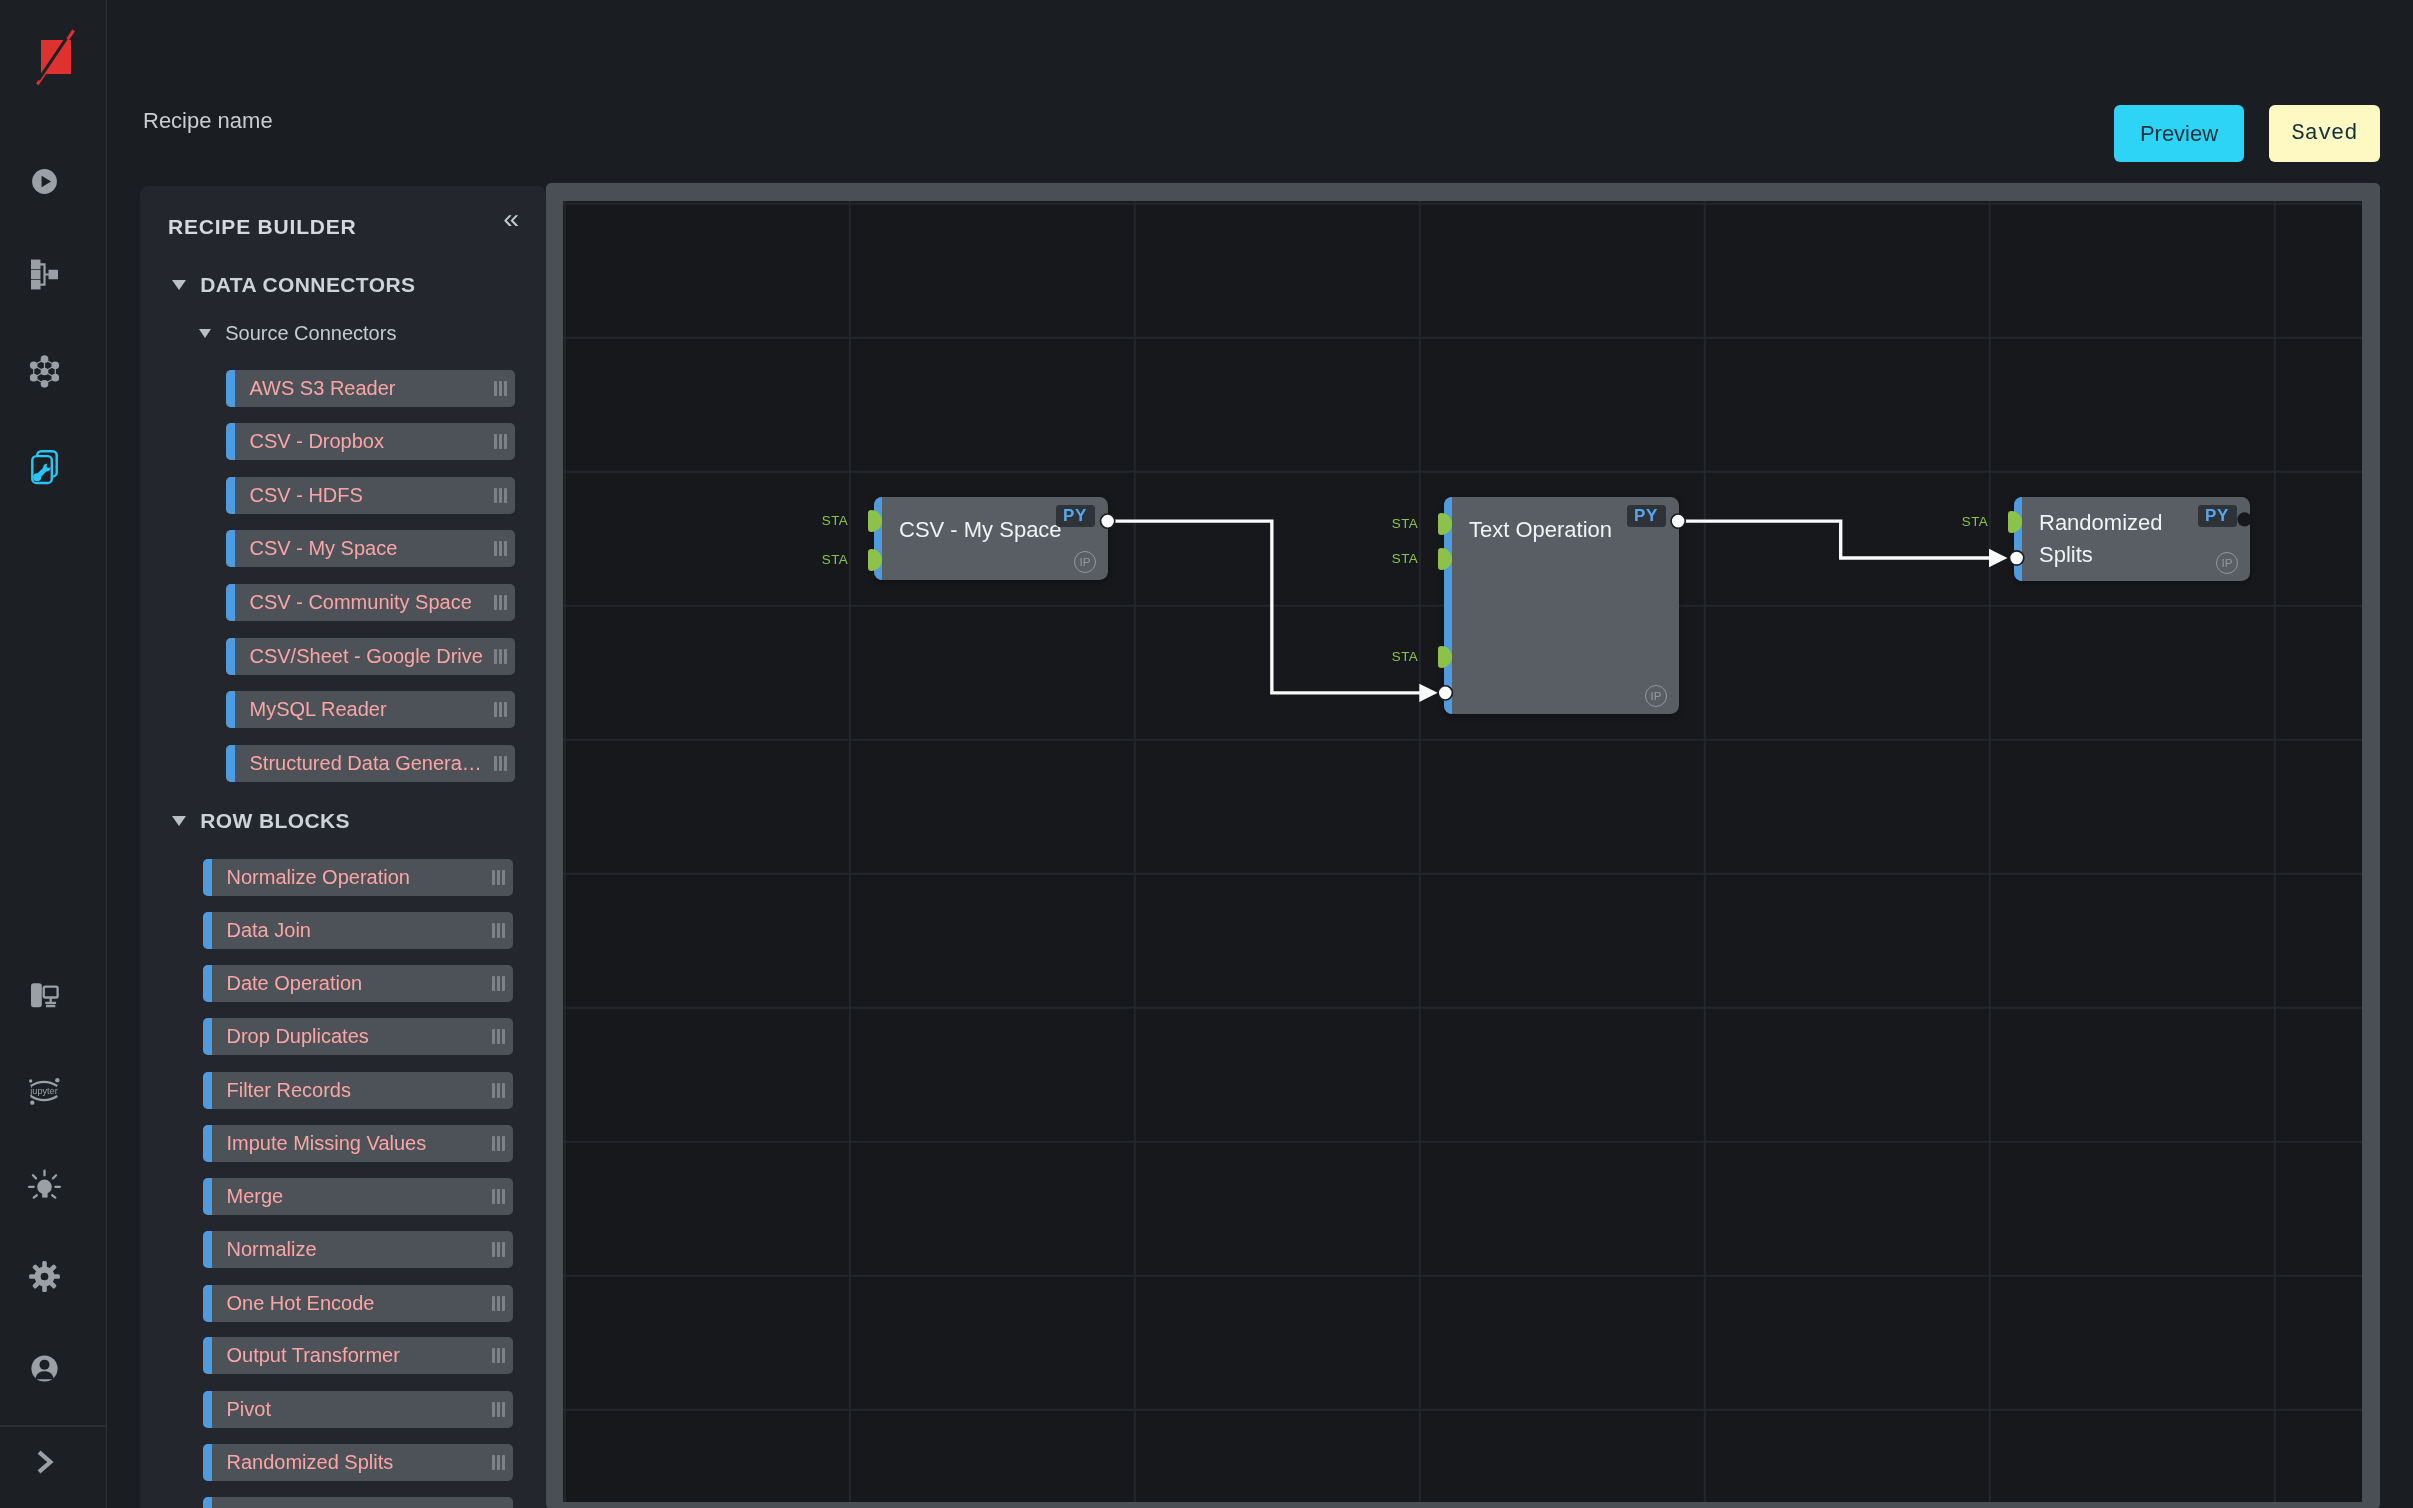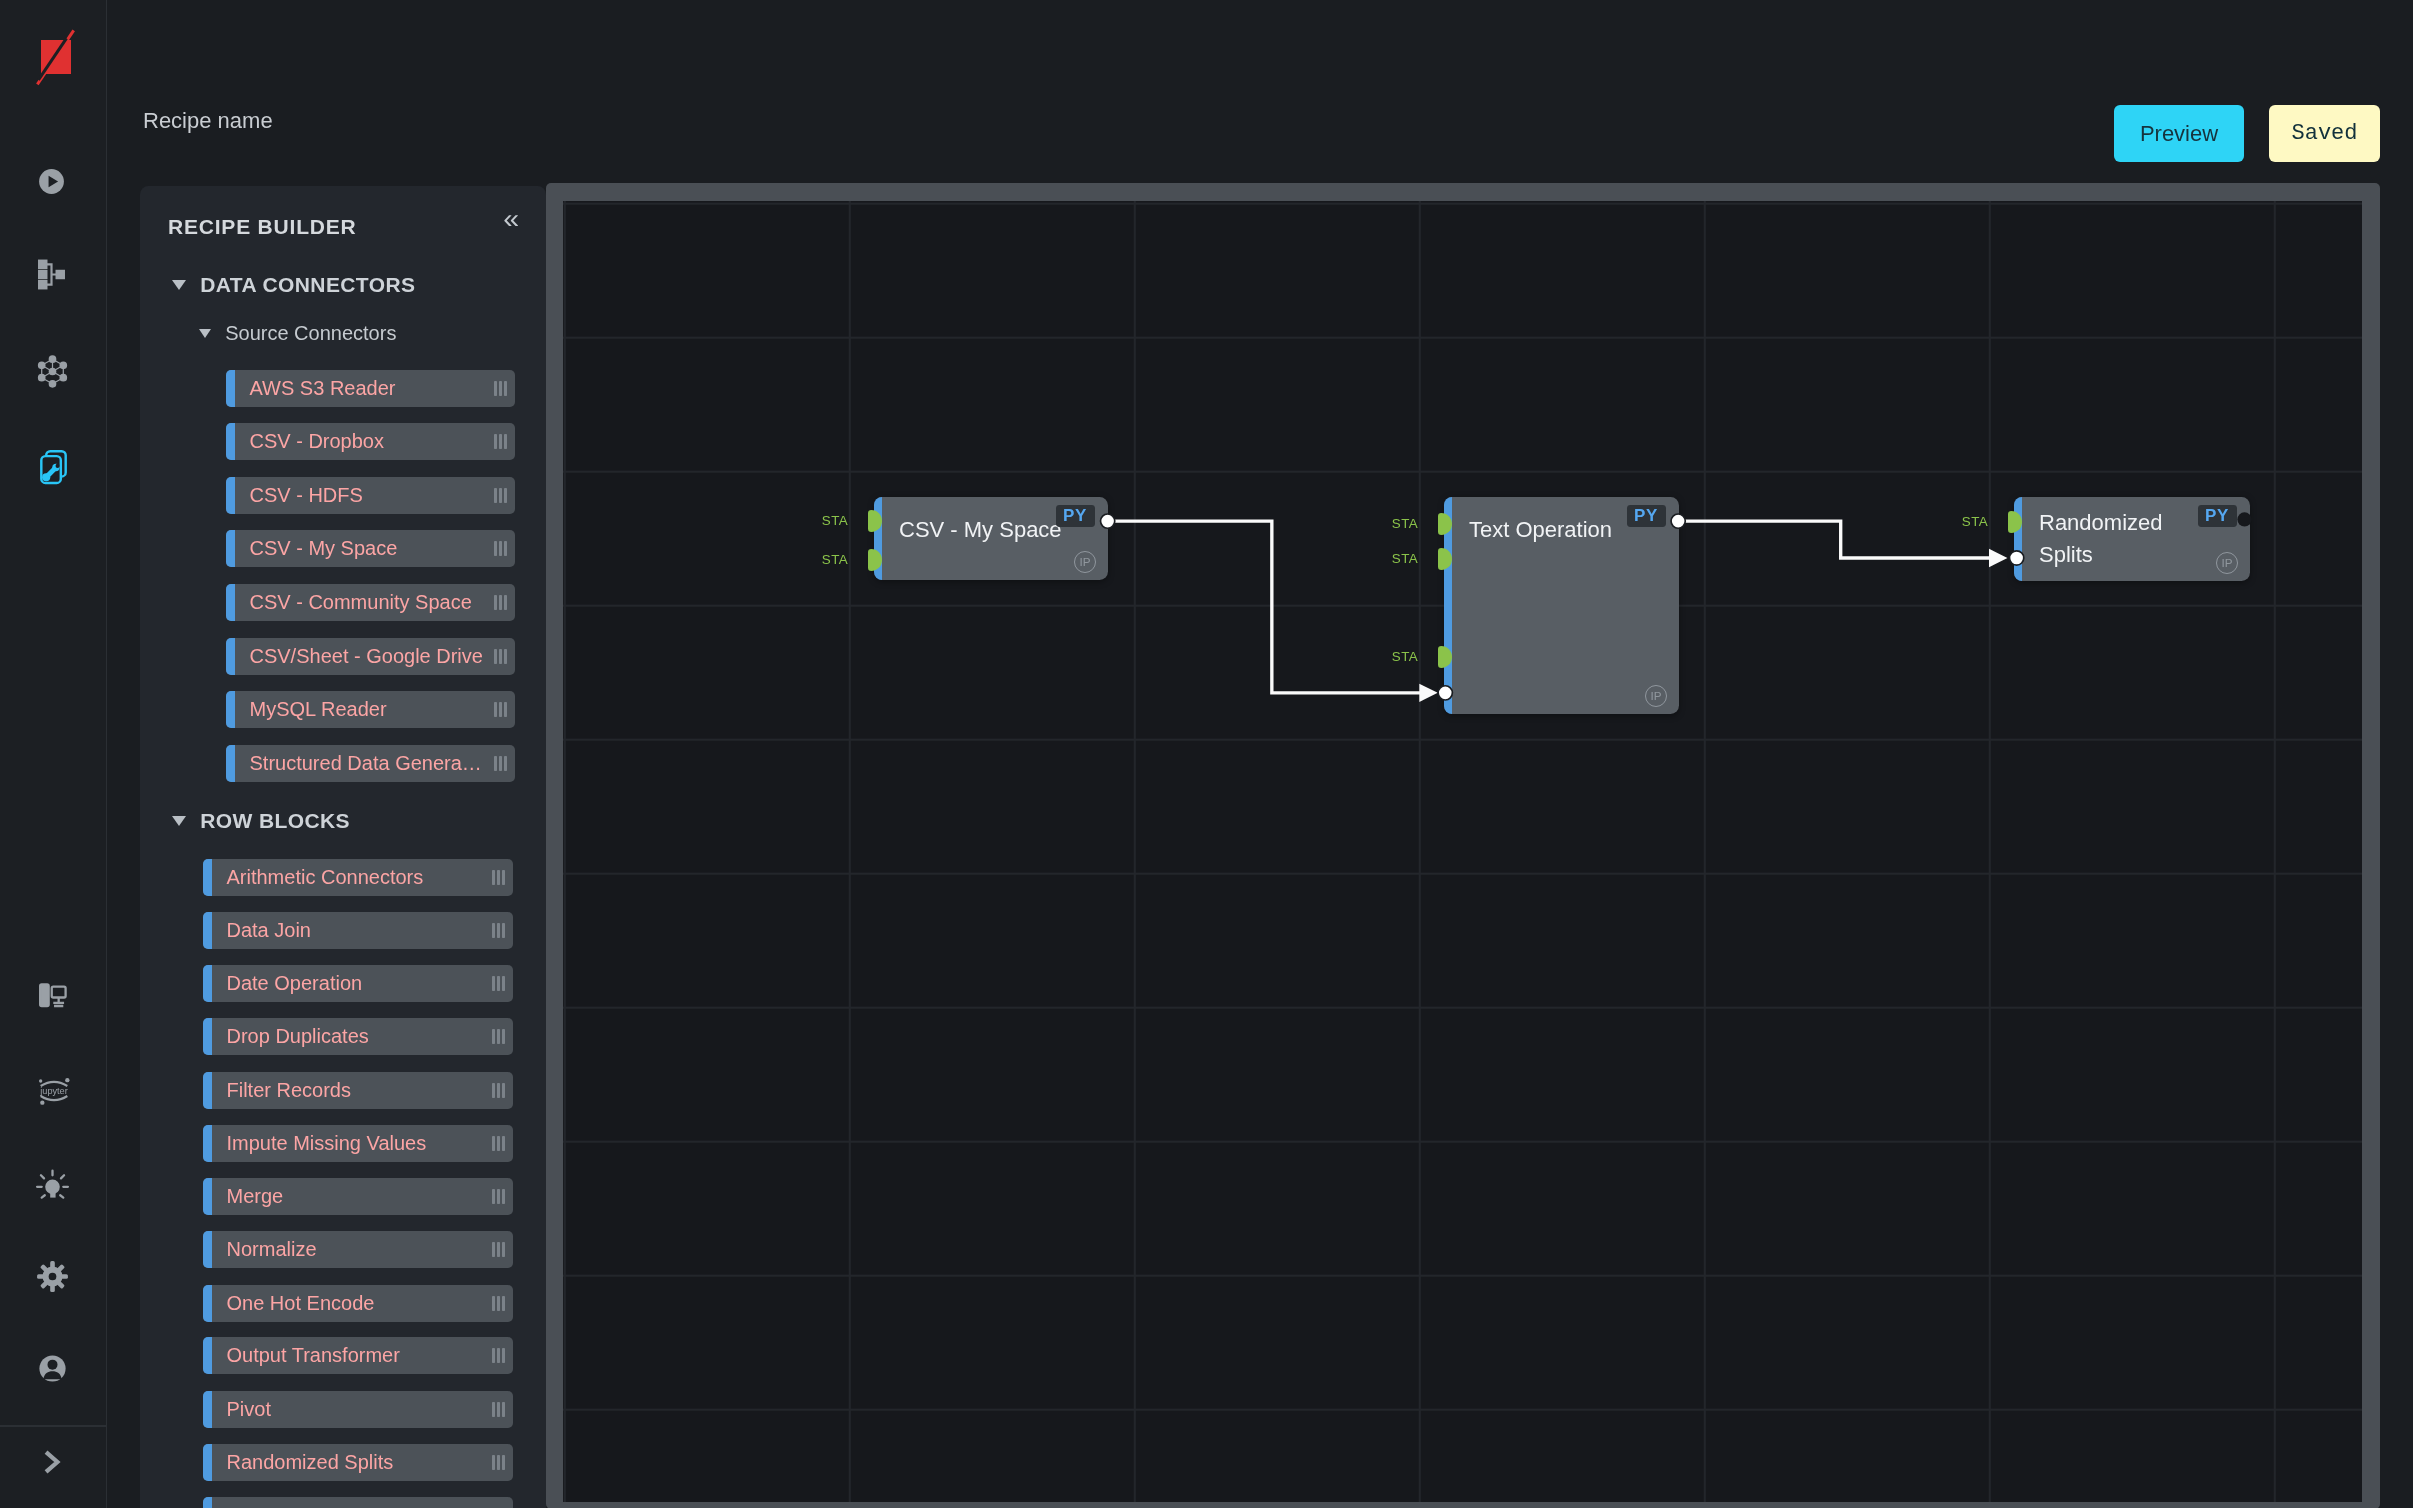--- a/index.html
+++ b/index.html
@@ -15,21 +15,21 @@
   .logo .slash{position:absolute;left:20px;top:-3.4px;width:3.4px;height:65px;background:#e03131;transform:rotate(34deg);}
   .logo .gap{position:absolute;left:17px;top:5px;width:2.5px;height:50px;background:#1c1f23;transform:rotate(34deg);}
 
   .subbar{position:absolute;left:109px;top:83px;width:2305px;height:100px;background:#1a1d21;z-index:4;}
   .recipe-name{position:absolute;left:34px;top:25px;font-size:22px;color:#c9cdd2;}
   .btn{position:absolute;top:22px;height:57px;border:none;border-radius:6px;font-size:22px;cursor:pointer;}
   .btn-preview{left:2005px;width:130px;background:#2ed4f6;color:#16333d;}
   .btn-saved{left:2160px;width:111px;background:#fef9c3;color:#12313b;font-family:Liberation Mono, monospace;}
 
   
-  .ricon{position:absolute;left:34px;width:40px;height:40px;display:flex;align-items:center;cursor:pointer;}
+  .ricon{position:absolute;left:24px;width:40px;height:40px;display:flex;align-items:center;justify-content:center;cursor:pointer;}
   .rail-sep{position:absolute;left:0;top:1425px;width:107px;height:1.7px;background:#2b2f34;}
 
   
   .panel{position:absolute;left:140px;top:186px;width:406px;height:1322px;background:#23272d;border-radius:8.4px 8.4px 0 0;overflow:hidden;z-index:3;}
   .panel-title{position:absolute;left:28px;top:28.5px;font-size:21px;font-weight:bold;letter-spacing:0.8px;color:#d5d9dd;}
   .collapse{position:absolute;right:27px;top:18.4px;font-size:28.5px;color:#c3c9cf;cursor:pointer;line-height:1;}
   .sect{position:absolute;display:flex;align-items:center;color:#ced3d8;font-weight:bold;font-size:21px;letter-spacing:0.4px;cursor:pointer;}
   .grp{position:absolute;display:flex;align-items:center;color:#c6cbd0;font-size:20px;cursor:pointer;}
   .caret{width:0;height:0;border-left:7.5px solid transparent;border-right:7.5px solid transparent;border-top:10px solid #b9bfc5;margin-right:14.2px;}
   .citem{position:absolute;height:37px;background:#4c5258;border-radius:5px;cursor:grab;}
@@ -225,21 +225,21 @@
         <span class="grip"><i></i><i></i><i></i></span>
       </div>
 
     <div class="sect" style="left:32px;top:623px;">
       <span class="caret"></span>
       <span>ROW BLOCKS</span>
     </div>
 
     <div class="citem row-item" style="top:673px">
         <span class="bar"></span>
-        <span class="lbl">Arithmetic Connectors</span>
+        <span class="lbl">Normalize Operation</span>
         <span class="grip"><i></i><i></i><i></i></span>
       </div>
     <div class="citem row-item" style="top:726px">
         <span class="bar"></span>
         <span class="lbl">Data Join</span>
         <span class="grip"><i></i><i></i><i></i></span>
       </div>
     <div class="citem row-item" style="top:779px">
         <span class="bar"></span>
         <span class="lbl">Date Operation</span>

